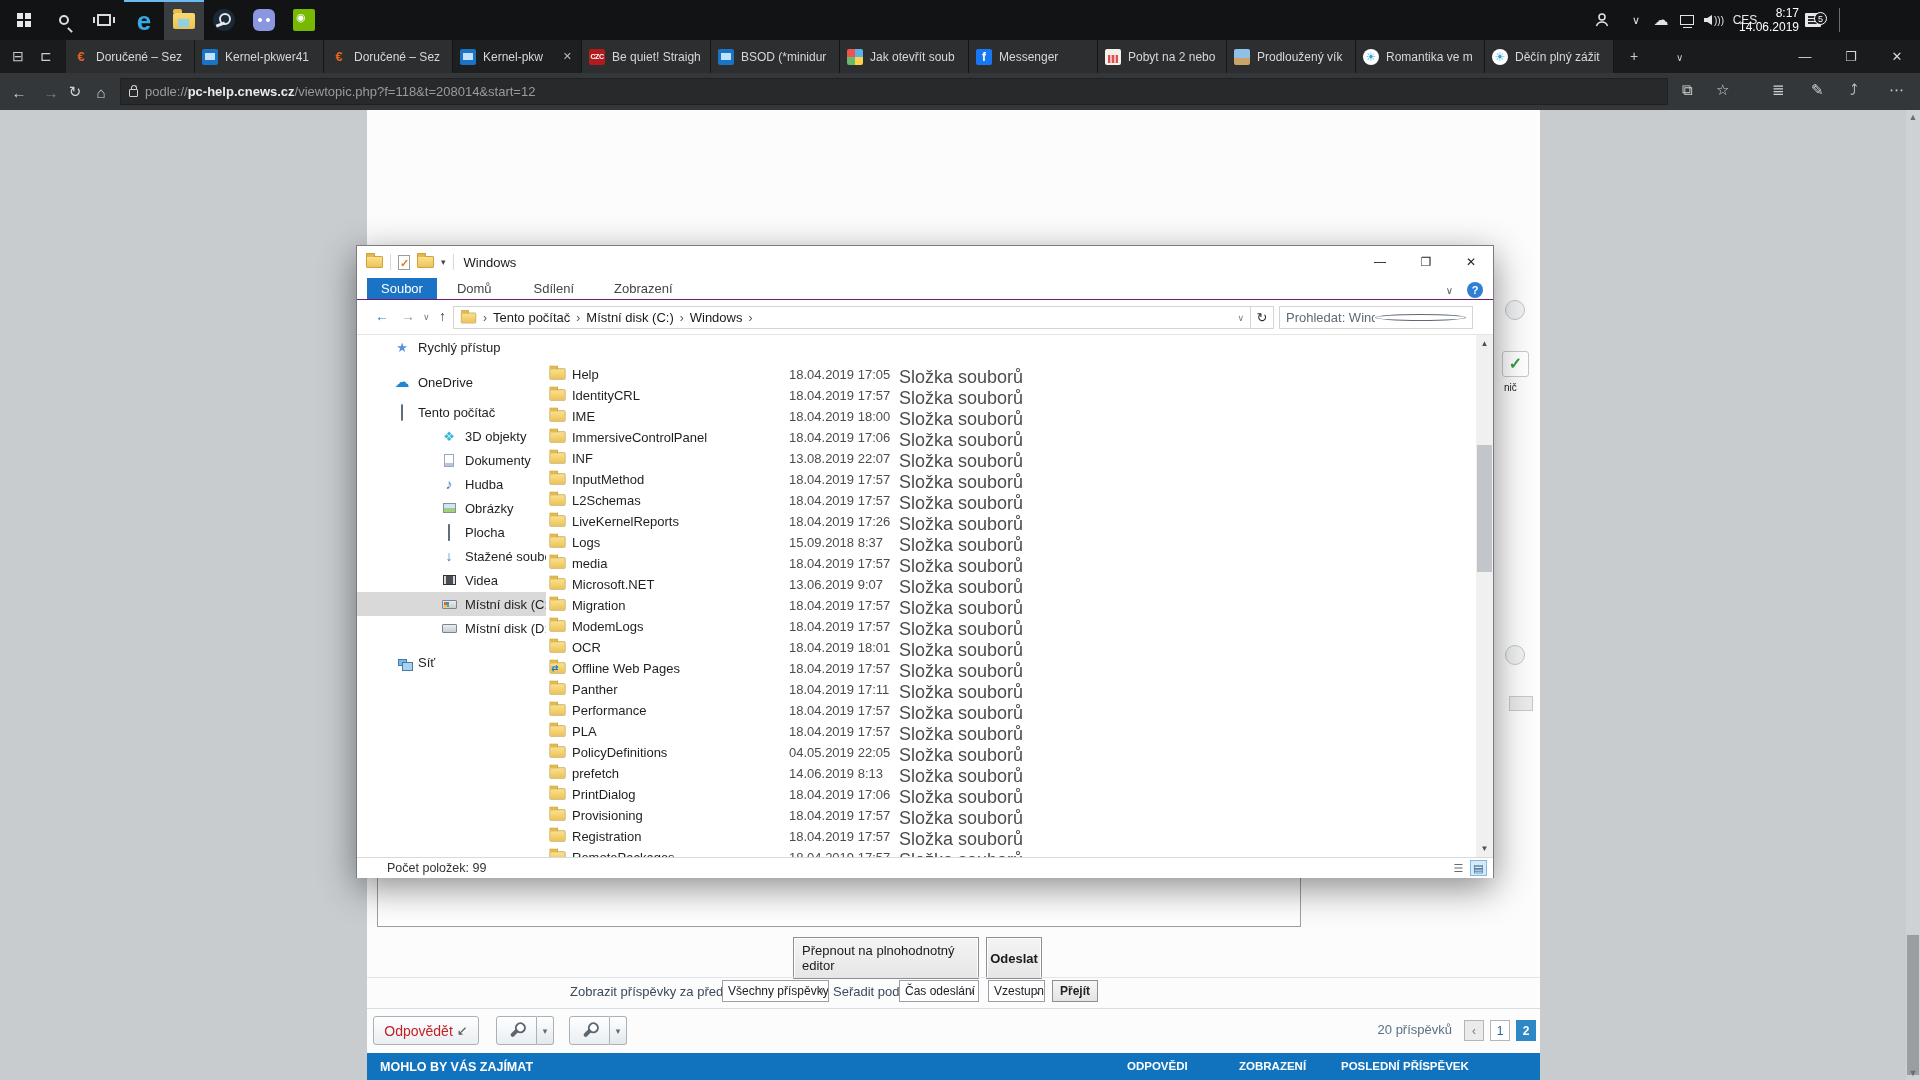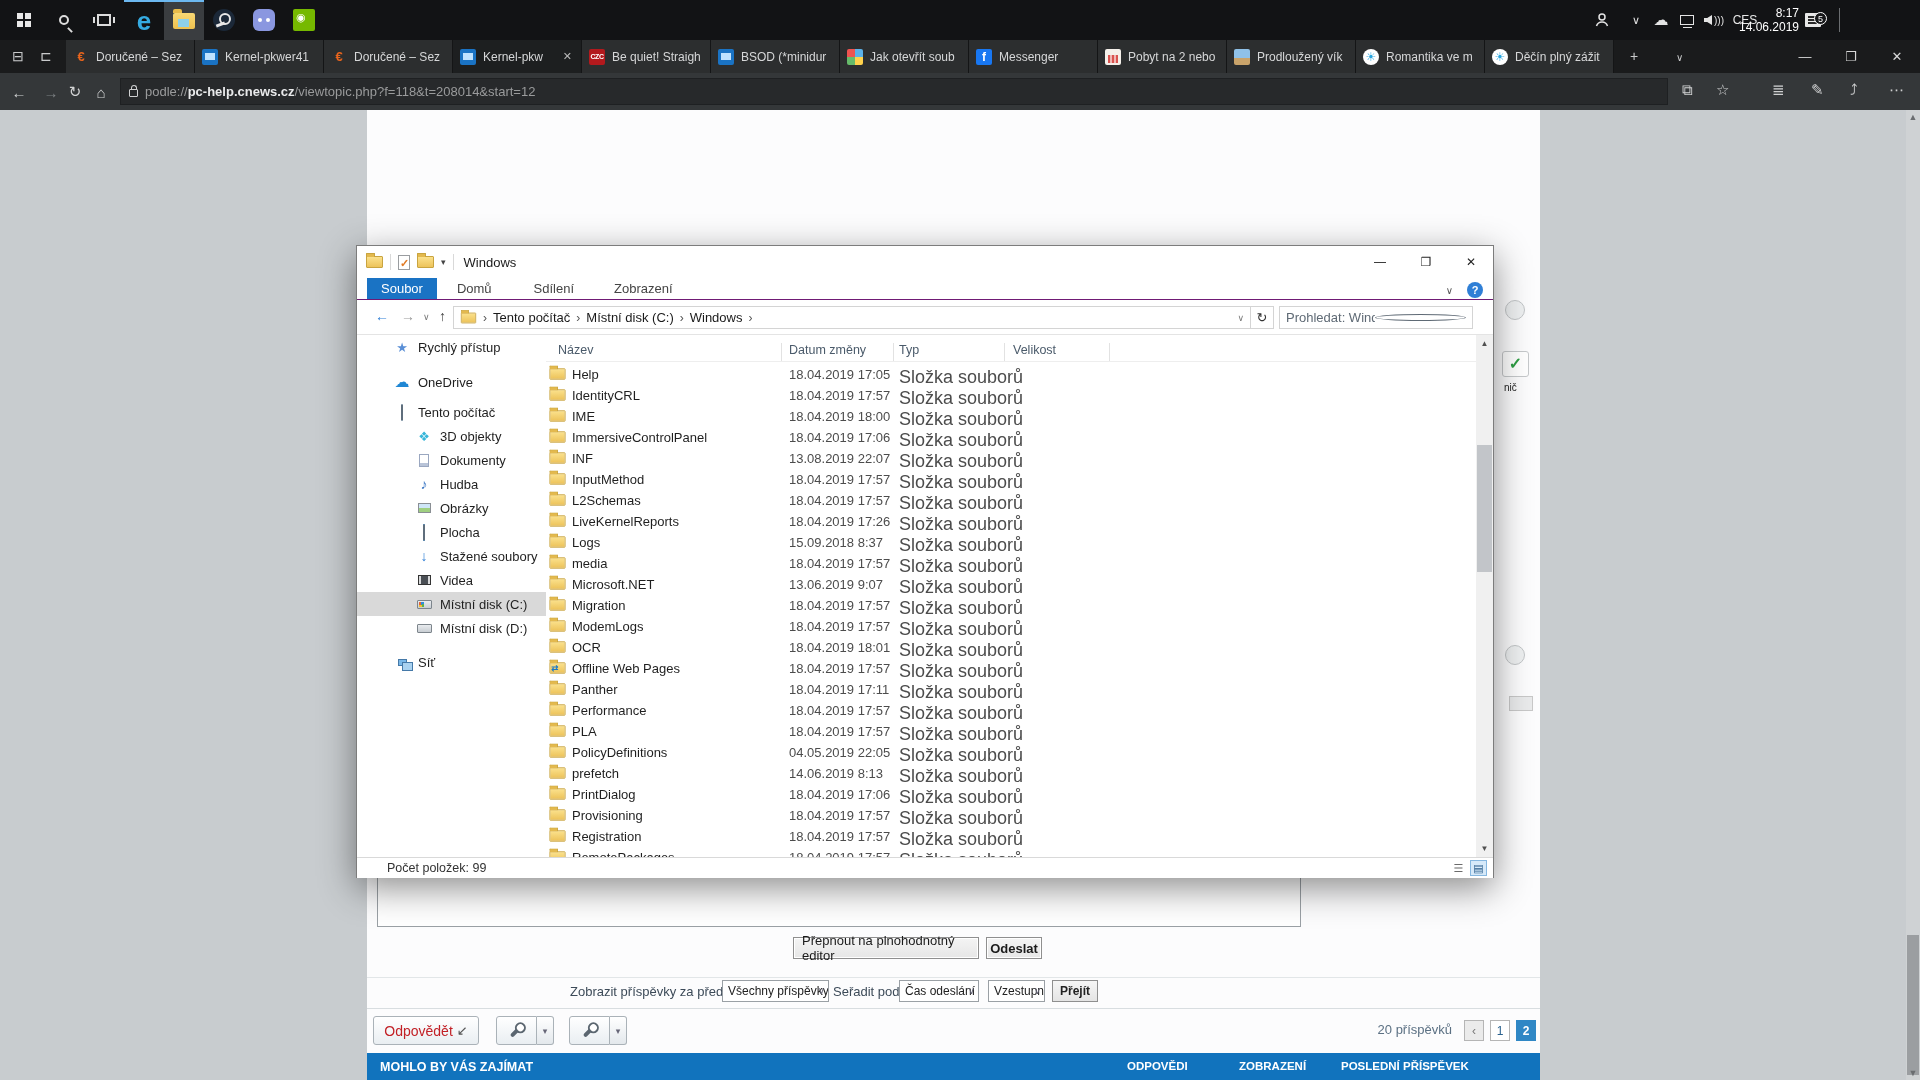--- a/index.html
+++ b/index.html
@@ -109,21 +109,21 @@
 
   
   .frag-circle{position:absolute;width:20px;height:20px;border-radius:50%;background:#eef0f1;border:1px solid #c3c6c8}
   #frag-check{position:absolute;left:1502px;top:351px;width:27px;height:26px;background:#fff;border:1px solid #c6c9cb;border-radius:3px;color:#2e9e44;font-size:16px;font-weight:bold;text-align:center;line-height:24px;z-index:3}
   #frag-check::before{content:"✓"}
   #frag-word{position:absolute;left:1504px;top:382px;font-size:10px;color:#222;z-index:3}
   #frag-box{position:absolute;left:1509px;top:696px;width:24px;height:15px;background:#e9eaeb;border:1px solid #c8c8c8;z-index:3}
 
   
   #reply-textarea{position:absolute;left:377px;top:845px;width:924px;height:82px;background:#fff;border:1px solid #9aa0a5;z-index:2}
-  .fbtn{position:absolute;height:22px;background:linear-gradient(#f4f4f4,#e6e6e6);border:1px solid #8f8f8f;box-shadow:inset 0 0 0 1px #fff;font-size:13px;color:#1a1a1a;display:flex;align-items:center;justify-content:center;z-index:3;padding:4px 8px}
+  .fbtn{position:absolute;height:42px;background:linear-gradient(#f4f4f4,#e6e6e6);border:1px solid #8f8f8f;box-shadow:inset 0 0 0 1px #fff;font-size:13px;color:#1a1a1a;display:flex;align-items:center;justify-content:center;z-index:3;padding:4px 8px}
   #btn-switch{left:793px;top:937px;width:186px}
   #btn-submit{left:986px;top:937px;width:56px;font-weight:bold}
   #rule1{position:absolute;left:367px;top:977px;width:1173px;border-top:1px solid #e2e6e8;z-index:3}
   #display-row{position:absolute;left:367px;top:980px;width:1173px;height:26px;z-index:3;font-size:13px;color:#3c4a58}
   .drp-label{position:absolute;top:4px;white-space:nowrap}
   .fselect{position:absolute;top:0;height:22px;background:#fff;border:1px solid #9aa0a5;font-size:12px;color:#222;display:flex;align-items:center;padding:0 16px 0 5px;white-space:nowrap;overflow:hidden}
   .fselect::after{content:"∨";position:absolute;right:3px;top:4px;font-size:10px;color:#667}
   #go-btn{position:absolute;left:685px;top:0;height:22px;padding:0 7px;background:linear-gradient(#f6f6f6,#e4e4e4);border:1px solid #8f8f8f;font-size:12px;font-weight:bold;color:#222;display:flex;align-items:center}
   #rule2{position:absolute;left:367px;top:1008px;width:1173px;border-top:1px solid #d8dde0;z-index:3}
   #reply-btn{position:absolute;left:373px;top:1016px;width:106px;height:29px;background:linear-gradient(#ffffff,#e9eef2);border:1px solid #aab2b8;border-radius:3px;z-index:3;display:flex;align-items:center;justify-content:center;gap:4px;font-size:14px;color:#c22026}
@@ -180,21 +180,21 @@
   #addr-refresh{position:absolute;left:894px;top:6px;width:23px;height:23px;border:1px solid #d4d4d4;border-left:none;display:flex;align-items:center;justify-content:center;color:#333;font-size:13px;background:#fff}
   #addr-refresh::before{content:"↻"}
   #search-box{position:absolute;left:922px;top:6px;width:194px;height:23px;border:1px solid #d4d4d4;display:flex;align-items:center;padding:0 6px;background:#fff}
   #search-box span{font-size:13px;color:#5f6a75;flex:1;white-space:nowrap;overflow:hidden}
   .mag-sm{position:relative;width:7px;height:7px;border:1.5px solid #5f6a75;border-radius:50%;flex:none}
   .mag-sm::after{content:"";position:absolute;left:6px;top:7px;width:1.5px;height:4px;background:#5f6a75;transform:rotate(-45deg)}
 
   
   #ex-side{position:absolute;left:0;top:89px;width:189px;height:522px;overflow:hidden}
   .si{position:relative;height:24px;display:flex;align-items:center;gap:8px;padding-left:37px;font-size:13px;color:#1f1f1f;white-space:nowrap}
-  .si.child{padding-left:59px}
+  .si.child{padding-left:84px}
   .si.sel{background:#d9d9d9}
   .si-ico{flex:none;width:16px;height:15px;display:flex;align-items:center;justify-content:center}
   #ex-side .si:nth-child(2){margin-top:11px}
   #ex-side .si:nth-child(3){margin-top:6px}
   #ex-side .si:nth-child(13){margin-top:10px}
   .si-star::before{content:"★";color:#5a8fd6;font-size:13px}
   .si-cloud::before{content:"☁";color:#1f87d4;font-size:15px}
   .si-pc .mon,.si-desktop .mon{width:13px;height:9px;border:1px solid #5f6e7c;background:#cfe7f8;border-radius:1px}
   .si-desktop .mon{background:#2f8ddb}
   .si-3d::before{content:"❖";color:#37b6d9;font-size:13px}
@@ -610,30 +610,20 @@
       </div>
         <div class="si">
         <span class="si-ico">
             <span class="si-raw si-net"></span>
           </span>
         <span>Síť</span>
       </div>
       </div>
 
     <div id="ex-list">
-      <div id="ex-headers">
-        <span id="h-name">Název</span>
-        <span id="h-date">Datum změny</span>
-        <span id="h-type">Typ</span>
-        <span id="h-size">Velikost</span>
-        <span class="hsep" style="left:235px"></span>
-          <span class="hsep" style="left:347px"></span>
-        <span class="hsep" style="left:458px"></span>
-          <span class="hsep" style="left:563px"></span>
-      </div>
       <div id="ex-rows">
           <div class="frow">
           <span class="ic-folder"></span>
           <span class="fname">Help</span>
           <span class="fdate">18.04.2019 17:05</span>
           <span class="ftype">Složka souborů</span>
         </div>
           <div class="frow">
           <span class="ic-folder"></span>
           <span class="fname">IdentityCRL</span>

